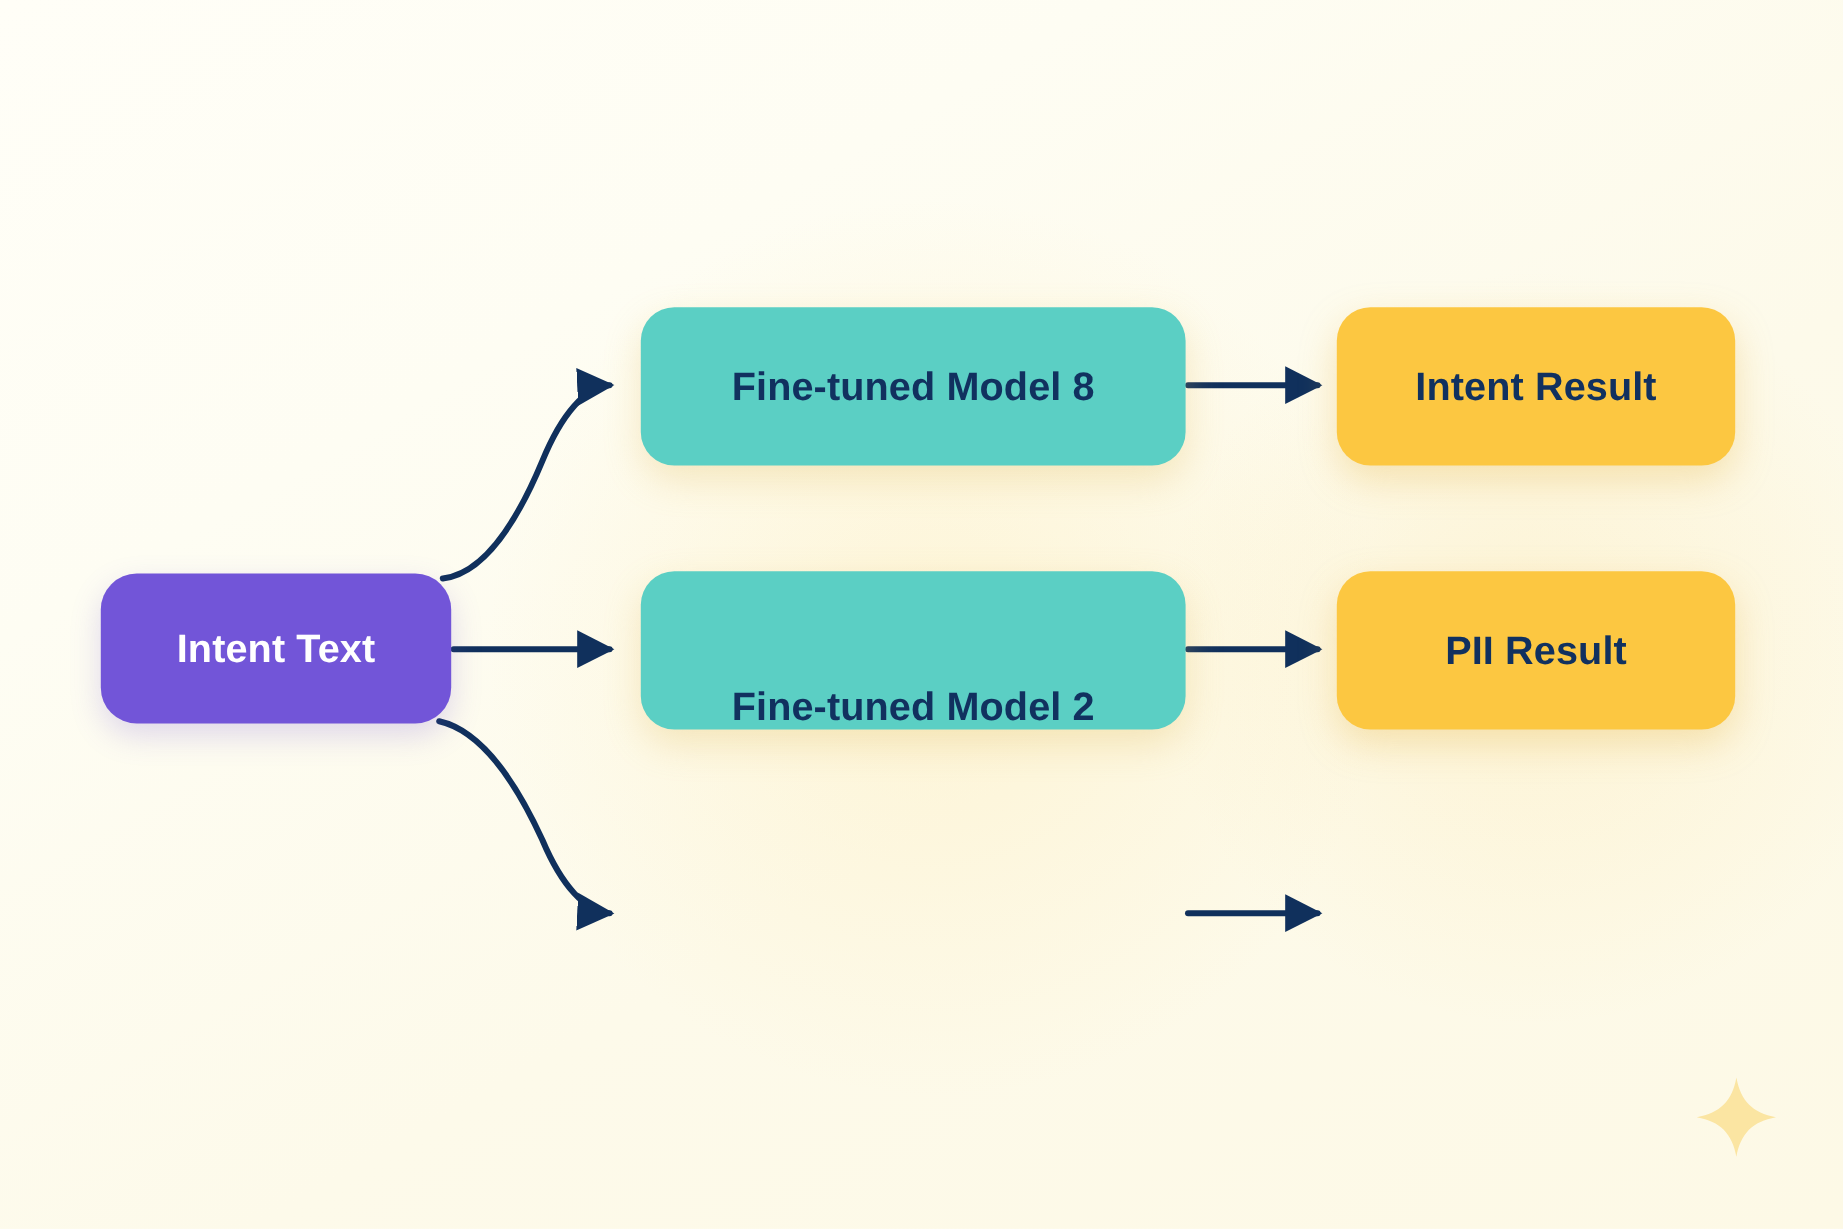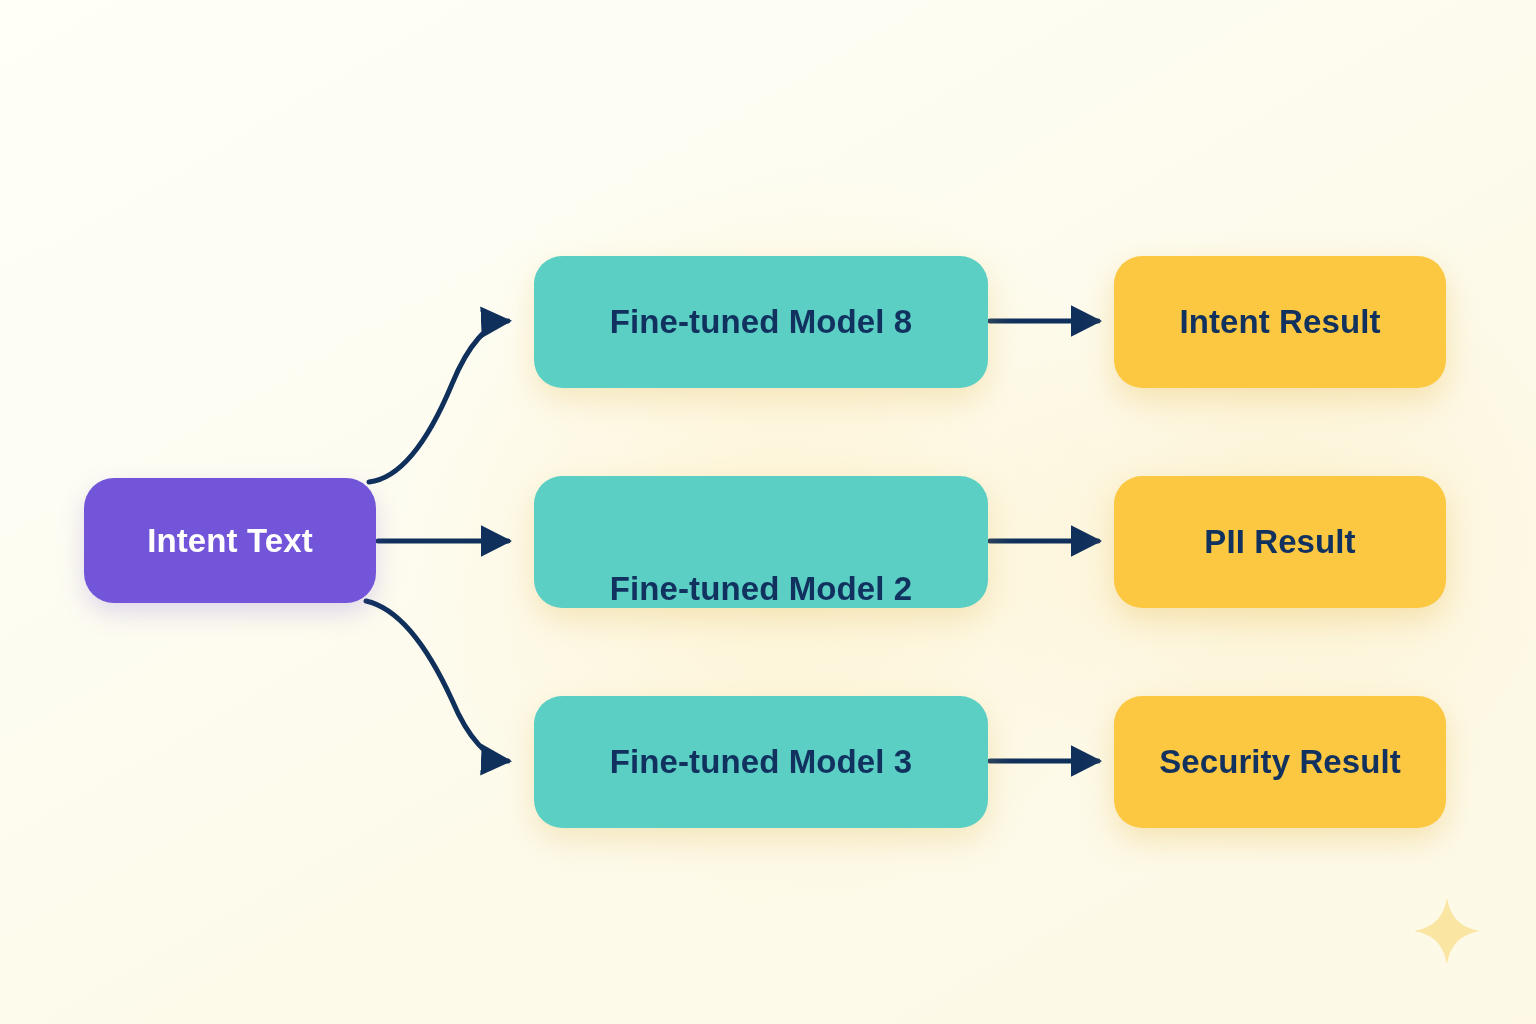--- a/index.html
+++ b/index.html
@@ -108,33 +108,27 @@
   </div>
 
   <div class="node node-model" style="left:534px; top:256px; width:454px; height:132px;">
     <span>Fine-tuned Model 8</span>
   </div>
 
   <div class="node node-model" style="left:534px; top:476px; width:454px; height:132px;align-items:flex-end;">
     <span>Fine-tuned Model 2</span>
   </div>
 
-  <div class="node node-model" style="left:534px; top:696px; width:454px; height:132px;">
-    <span>Fine-tuned Model 3</span>
-  </div>
 
   <div class="node node-result" style="left:1114px; top:476px; width:332px; height:132px;">
     <span>PII Result</span>
   </div>
 
   <div class="node node-result" style="left:1114px; top:256px; width:332px; height:132px;">
     <span>Intent Result</span>
   </div>
 
-  <div class="node node-result" style="left:1114px; top:696px; width:332px; height:132px;">
-    <span>Security Result</span>
-  </div>
 
   <svg class="sparkle" style="left:1412px; top:896px;" width="70" height="70" viewBox="0 0 70 70" xmlns="http://www.w3.org/2000/svg">
     <path d="M35 2 C38.5 21.5 48.5 31.5 68 35 C48.5 38.5 38.5 48.5 35 68 C31.5 48.5 21.5 38.5 2 35 C21.5 31.5 31.5 21.5 35 2 Z" fill="#fbe5a2"></path>
   </svg>
 
 </div>
 
 </body></html>

